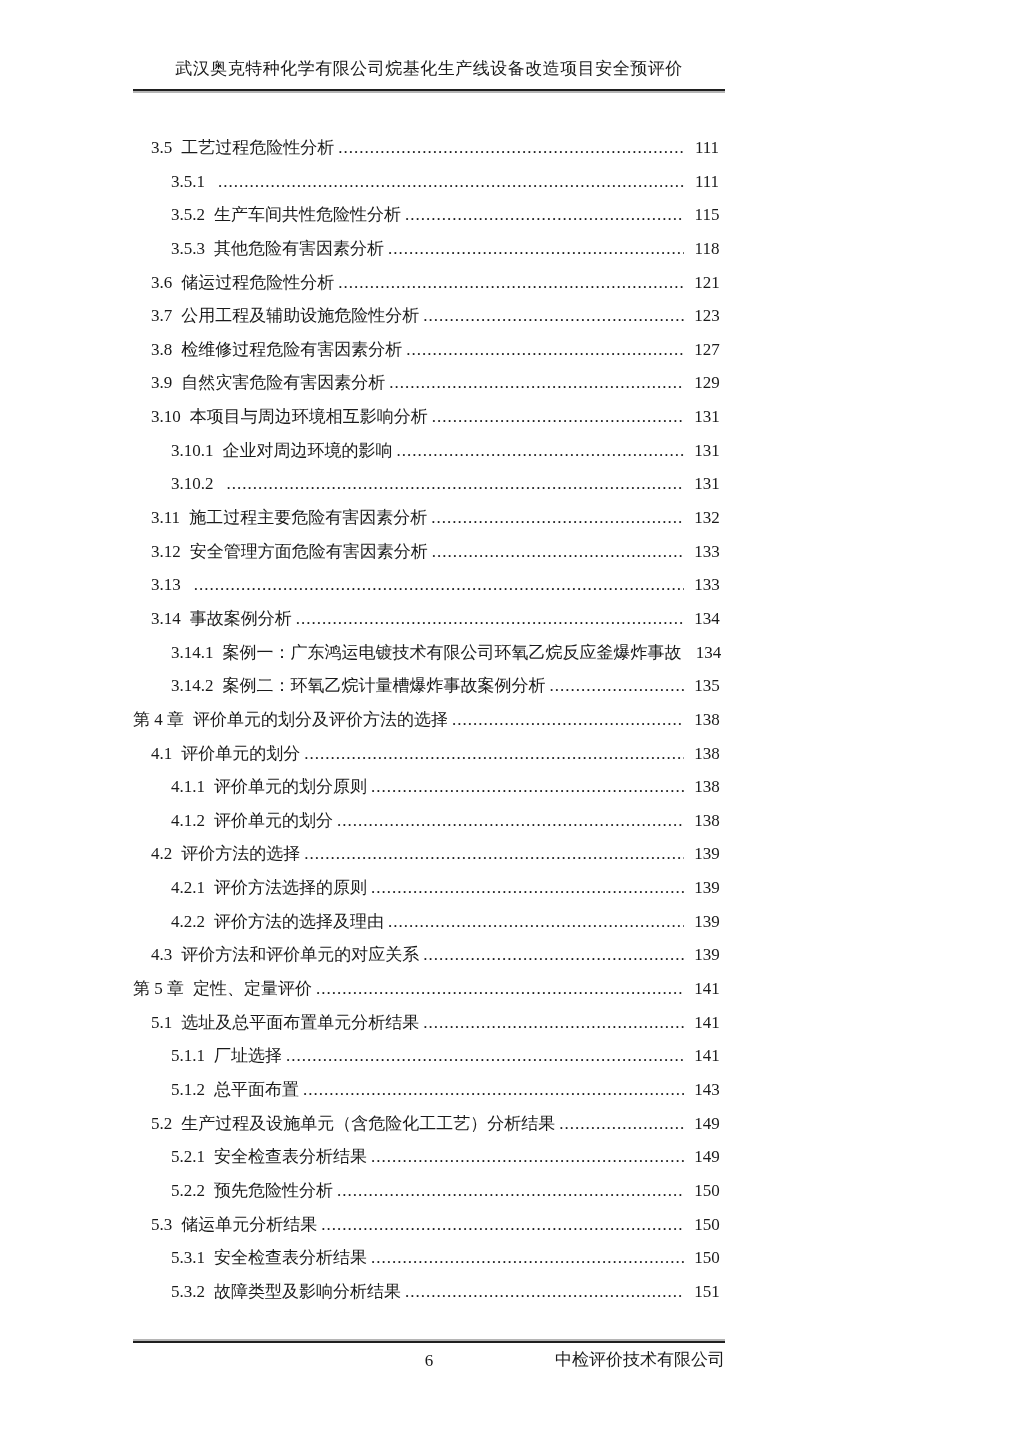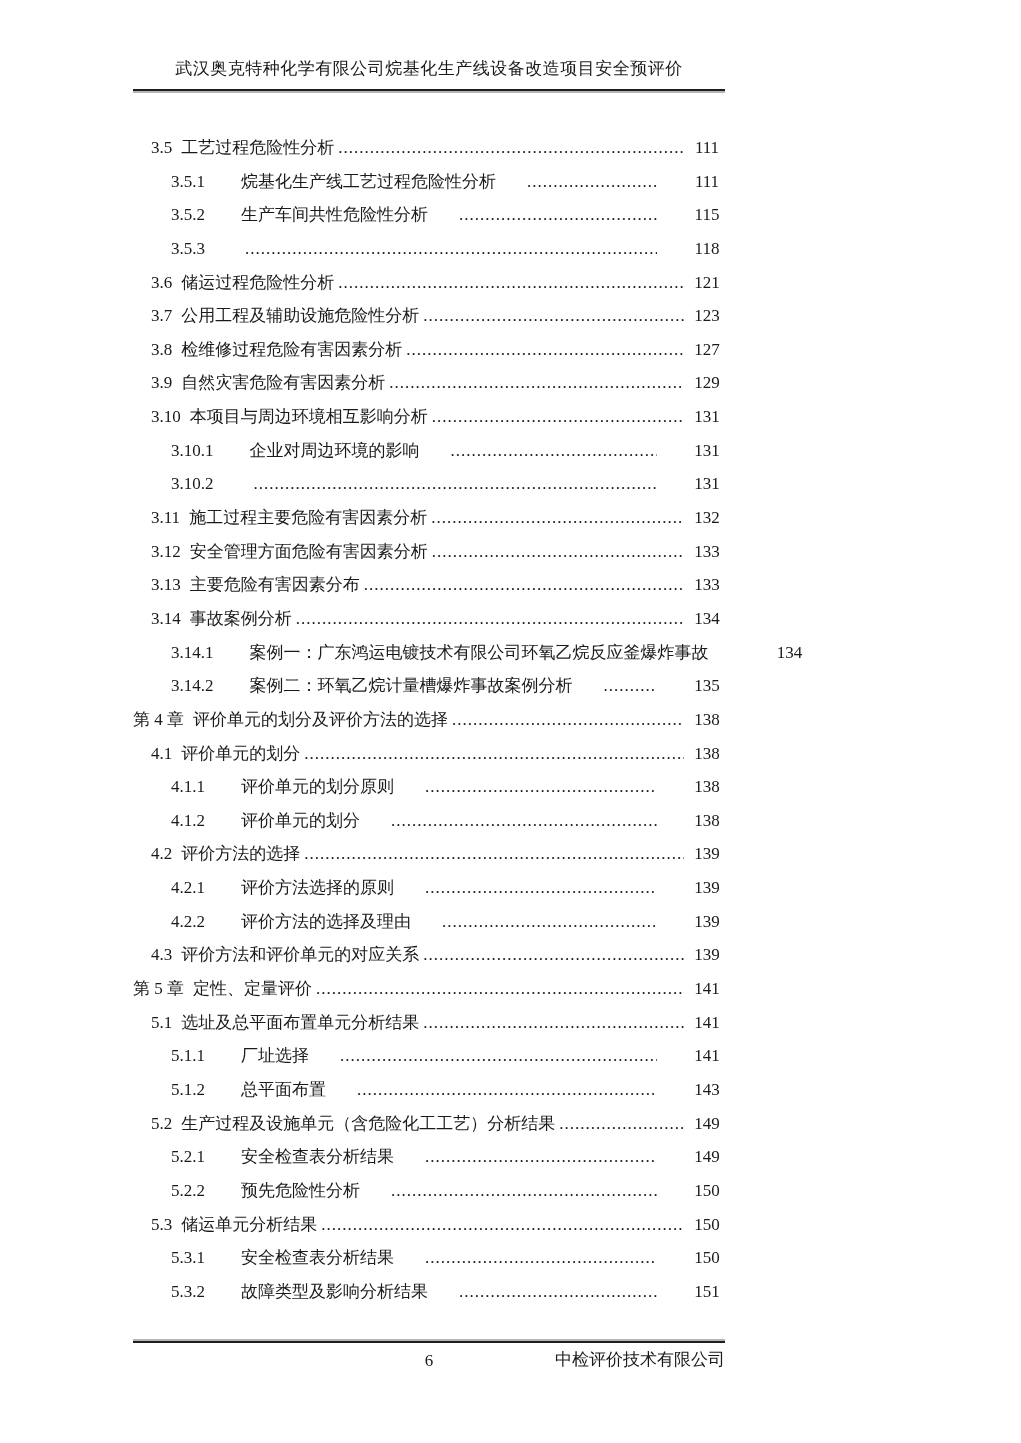--- a/index.html
+++ b/index.html
@@ -28,21 +28,21 @@
   .row {
     display: flex;
     align-items: baseline;
     height: 33.65px;
     line-height: 33.65px;
     font-size: 17px;
     white-space: nowrap;
   }
   .lvl1 { padding-left: 0; }
   .lvl2 { padding-left: 18px; }
-  .lvl3 { padding-left: 38px; gap: 27px; }
+  .lvl3 { padding-left: 38px; }
   .num { margin-right: 9px; }
   .dots {
     flex: 1;
     overflow: hidden;
     white-space: nowrap;
     margin-left: 4px;
     letter-spacing: 1px;
   }
   .page {
     min-width: 36px;
@@ -81,32 +81,32 @@
 
   <div class="toc">
       <div class="row lvl2">
         <span class="num">3.5</span>
         <span class="title">工艺过程危险性分析</span>
         <span class="dots">............................................................................................................................................................................................................................................................................................................</span>
         <span class="page">111</span>
       </div>
       <div class="row lvl3">
         <span class="num">3.5.1</span>
-        <span class="title">烷基化生产线工艺过程危险性分析</span>
         <span class="dots">............................................................................................................................................................................................................................................................................................................</span>
         <span class="page">111</span>
       </div>
       <div class="row lvl3">
         <span class="num">3.5.2</span>
         <span class="title">生产车间共性危险性分析</span>
         <span class="dots">............................................................................................................................................................................................................................................................................................................</span>
         <span class="page">115</span>
       </div>
       <div class="row lvl3">
         <span class="num">3.5.3</span>
+        <span class="title">其他危险有害因素分析</span>
         <span class="dots">............................................................................................................................................................................................................................................................................................................</span>
         <span class="page">118</span>
       </div>
       <div class="row lvl2">
         <span class="num">3.6</span>
         <span class="title">储运过程危险性分析</span>
         <span class="dots">............................................................................................................................................................................................................................................................................................................</span>
         <span class="page">121</span>
       </div>
       <div class="row lvl2">
@@ -151,21 +151,20 @@
         <span class="page">132</span>
       </div>
       <div class="row lvl2">
         <span class="num">3.12</span>
         <span class="title">安全管理方面危险有害因素分析</span>
         <span class="dots">............................................................................................................................................................................................................................................................................................................</span>
         <span class="page">133</span>
       </div>
       <div class="row lvl2">
         <span class="num">3.13</span>
-        <span class="title">主要危险有害因素分布</span>
         <span class="dots">............................................................................................................................................................................................................................................................................................................</span>
         <span class="page">133</span>
       </div>
       <div class="row lvl2">
         <span class="num">3.14</span>
         <span class="title">事故案例分析</span>
         <span class="dots">............................................................................................................................................................................................................................................................................................................</span>
         <span class="page">134</span>
       </div>
       <div class="row lvl3">

